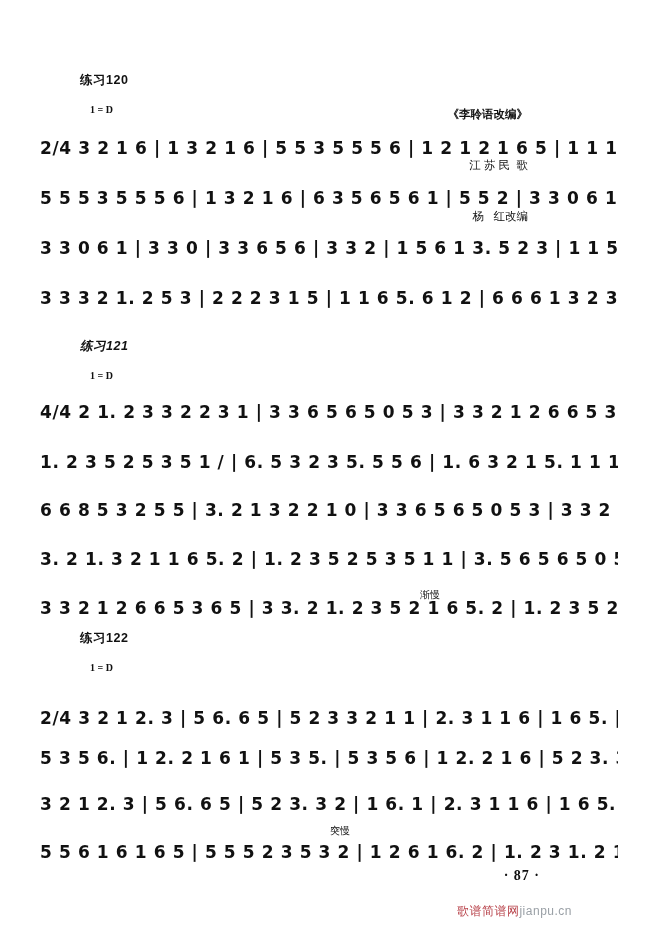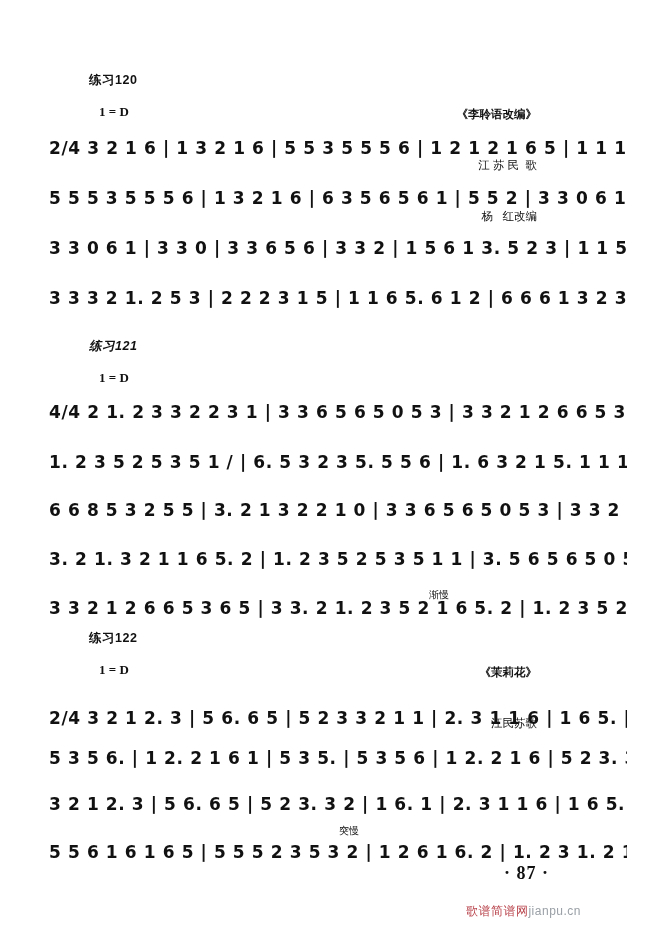--- a/index.html
+++ b/index.html
@@ -10,37 +10,37 @@
   body {
     width: 655px;
     height: 928px;
     position: relative;
     font-family: "Liberation Serif", serif;
     color: #111;
     overflow: hidden;
   }
   .page {
     position: absolute;
-    left: 9px; top: 0;
+    left: 0; top: 0;
     width: 586px;
     height: 928px;
   }
 
   
   .ex-title {
     position: absolute;
     font-family: "Liberation Sans", sans-serif;
     font-size: 12.5px;
     font-weight: bold;
     letter-spacing: 0.5px;
   }
   .ex-key {
     position: absolute;
     font-family: "Liberation Serif", serif;
-    font-size: 13px;
+    font-size: 10px;
     font-weight: bold;
   }
   .credits {
     position: absolute;
     right: 58px;
     text-align: right;
     font-family: "Liberation Sans", sans-serif;
     font-size: 11.5px;
     line-height: 17px;
     white-space: pre;
@@ -77,21 +77,21 @@
     font-size: 10px;
     font-family: "Liberation Sans", sans-serif;
   }
 
   
   .page-no {
     position: absolute;
     right: 46px;
     bottom: 44px;
     font-family: "Liberation Serif", serif;
-    font-size: 18px;
+    font-size: 14px;
     font-weight: bold;
     letter-spacing: 1px;
   }
   .watermark {
     position: absolute;
     right: 14px;
     bottom: 8px;
     font-family: "Liberation Sans", sans-serif;
     font-size: 12px;
     color: #b8424a;
@@ -140,24 +140,20 @@
   <div class="staff" style="top:545px;">
     <div class="glyphs">3. 2 1. 3 2 1 1 6 5. 2 | 1. 2 3 5 2 5 3 5 1 1 | 3. 5 6 5 6 5 0 5 3 |</div>
   </div>
   <div class="marking" style="left:420px; top:588px;text-align:center;">渐慢</div>
   <div class="staff" style="top:594px;">
     <div class="glyphs">3 3 2 1 2 6 6 5 3 6 5 | 3 3. 2 1. 2 3 5 2 1 6 5. 2 | 1. 2 3 5 2 5 3 5 1 –  |</div>
   </div>
 
   <div class="ex-title" style="left:80px; top:630px;">练习122</div>
   <div class="ex-key" style="left:90px; top:662px;">1 = D</div>
-  <div class="credits" style="top:630px;">
-    <div class="song">《茉莉花》</div>
-    <div>江民苏歌</div>
-  </div>
 
   <div class="staff" style="top:704px;">
     <div class="glyphs">2/4 3 2 1 2. 3 | 5 6. 6 5 | 5 2 3 3 2 1 1 | 2. 3 1 1 6 | 1 6 5. | : 3 2 3 5 6 5 1 6 |</div>
   </div>
   <div class="staff" style="top:744px;">
     <div class="glyphs">5 3 5 6. | 1 2. 2 1 6 1 | 5 3 5. | 5 3 5 6 | 1 2. 2 1 6 | 5 2 3. 3 2 | 1 6 1. 2 |</div>
   </div>
   <div class="staff" style="top:790px;">
     <div class="glyphs">3 2 1 2. 3 | 5 6. 6 5 | 5 2 3. 3 2 | 1 6. 1 | 2. 3 1 1 6 | 1 6 5. : | 3 2 1 2. 3 |</div>
   </div>

